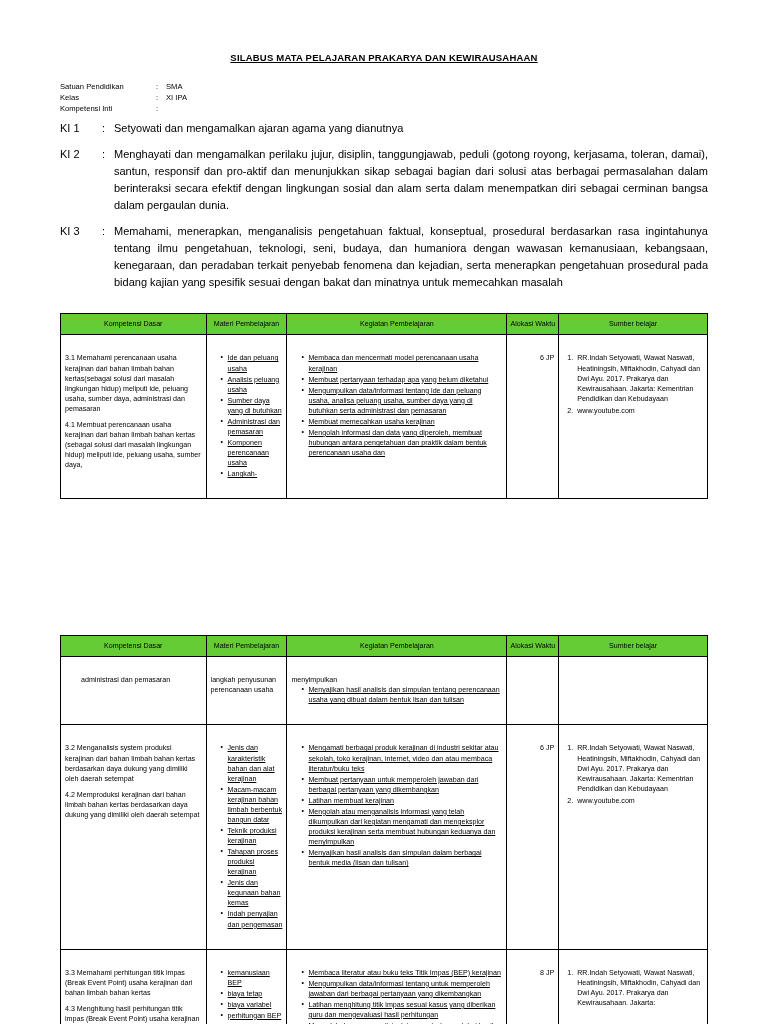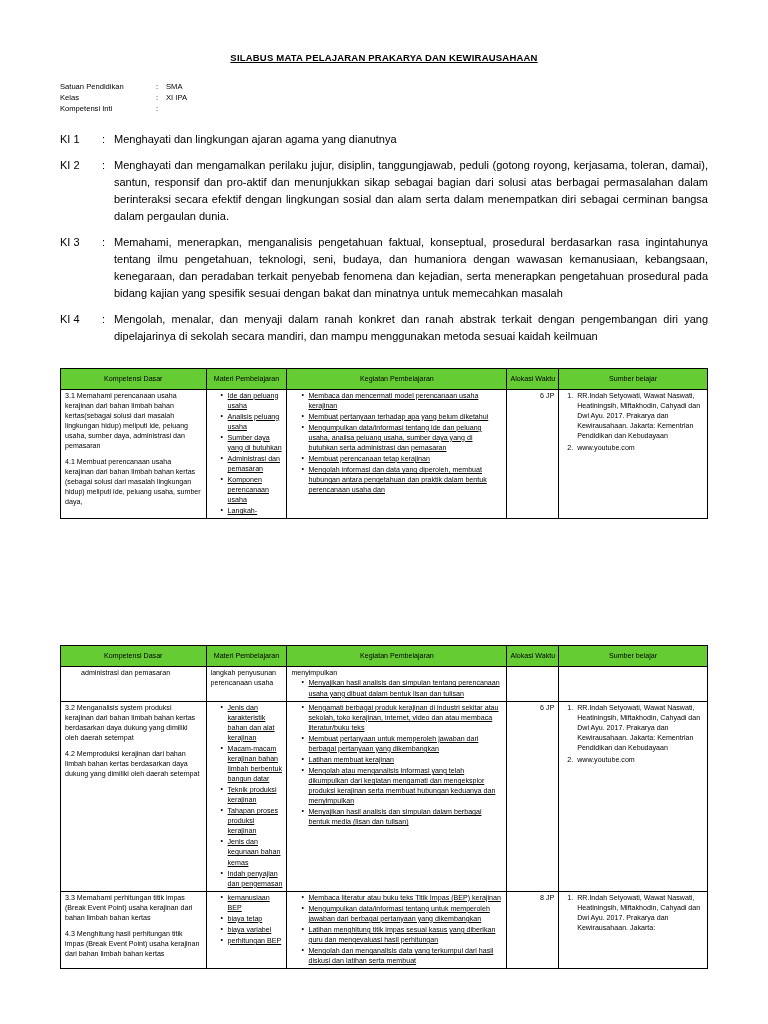--- a/index.html
+++ b/index.html
@@ -22,21 +22,21 @@
     text-align: center;
     font-size: 9.5px;
     font-weight: bold;
     letter-spacing: 0.2px;
     margin-bottom: 18px;
     text-decoration: underline;
   }
   table.meta {
     border-collapse: collapse;
     font-size: 7.6px;
-    margin-bottom: 14px;
+    margin-bottom: 3px;
   }
   table.meta td {
     padding: 1px 0;
     vertical-align: top;
   }
   td.meta-label { width: 96px; }
   td.meta-colon { width: 10px; }
   td.meta-val { }
 
   table.ki {
@@ -52,27 +52,27 @@
   }
   td.ki-label { width: 42px; white-space: nowrap; }
   td.ki-colon { width: 12px; }
   td.ki-text { text-align: justify; padding-right: 2px; }
 
   table.silabus {
     border-collapse: collapse;
     width: 100%;
     font-size: 7.1px;
     table-layout: fixed;
-    margin-bottom: 6px;
+    margin-bottom: 16px;
     border-radius: 25px;
   }
   table.silabus th, table.silabus td {
     border: 1px solid #000000;
     vertical-align: top;
-    padding: 1px 4px;
+    padding: 18px 4px;
     line-height: 1.42;
   }
   table.silabus th {
     background: #66cc33;
     text-align: center;
     font-weight: normal;
     padding: 5px 3px;
   }
   col.c-kd { width: 22.5%; }
   col.c-mp { width: 12.5%; }
@@ -136,36 +136,31 @@
         <td class="meta-val"></td>
       </tr>
     </tbody>
   </table>
 
   <table class="ki">
     <tbody>
       <tr>
         <td class="ki-label">KI 1</td>
         <td class="ki-colon">:</td>
-        <td class="ki-text">Menghayati dan lingkungan ajaran agama yang dianutnya</td>
+        <td class="ki-text">Setyowati dan mengamalkan ajaran agama yang dianutnya</td>
       </tr>
       <tr>
         <td class="ki-label">KI 2</td>
         <td class="ki-colon">:</td>
         <td class="ki-text">Menghayati dan mengamalkan perilaku jujur, disiplin, tanggungjawab, peduli (gotong royong, kerjasama, toleran, damai), santun, responsif dan pro-aktif dan menunjukkan sikap sebagai bagian dari solusi atas berbagai permasalahan dalam berinteraksi secara efektif dengan lingkungan sosial dan alam serta dalam menempatkan diri sebagai cerminan bangsa dalam pergaulan dunia.</td>
       </tr>
       <tr>
         <td class="ki-label">KI 3</td>
         <td class="ki-colon">:</td>
         <td class="ki-text">Memahami, menerapkan, menganalisis pengetahuan faktual, konseptual, prosedural berdasarkan rasa ingintahunya tentang ilmu pengetahuan, teknologi, seni, budaya, dan humaniora dengan wawasan kemanusiaan, kebangsaan, kenegaraan, dan peradaban terkait penyebab fenomena dan kejadian, serta menerapkan pengetahuan prosedural pada bidang kajian yang spesifik sesuai dengan bakat dan minatnya untuk memecahkan masalah</td>
-      </tr>
-      <tr>
-        <td class="ki-label">KI 4</td>
-        <td class="ki-colon">:</td>
-        <td class="ki-text">Mengolah, menalar, dan menyaji dalam ranah konkret dan ranah abstrak  terkait dengan pengembangan diri yang dipelajarinya di sekolah secara mandiri, dan mampu menggunakan metoda sesuai kaidah keilmuan</td>
       </tr>
     </tbody>
   </table>
 
   <table class="silabus">
     <colgroup>
       <col class="c-kd">
         <col class="c-mp">
         <col class="c-kp">
         <col class="c-aw">
@@ -194,21 +189,21 @@
             <li>Administrasi dan pemasaran</li>
             <li>Komponen perencanaan usaha</li>
             <li>Langkah-</li>
           </ul>
         </td>
         <td>
           <ul class="bul">
             <li>Membaca dan mencermati model perencanaan usaha kerajinan</li>
             <li>Membuat pertanyaan  terhadap apa yang belum diketahui</li>
             <li>Mengumpulkan data/informasi tentang ide dan peluang usaha, analisa peluang usaha, sumber daya yang di butuhkan serta administrasi dan pemasaran</li>
-            <li>Membuat  perencanaan tetap  kerajinan</li>
+            <li>Membuat  memecahkan usaha  kerajinan</li>
             <li>Mengolah  informasi dan data yang diperoleh, membuat hubungan antara pengetahuan dan praktik dalam bentuk perencanaan usaha dan</li>
           </ul>
         </td>
         <td class="center">6 JP</td>
         <td>
           <ol class="num">
             <li>RR.Indah Setyowati, Wawat Naswati, Heatiningsih, Miftakhodin, Cahyadi dan Dwi Ayu. 2017. Prakarya dan Kewirausahaan. Jakarta: Kementrian Pendidikan dan Kebudayaan</li>
             <li>www.youtube.com</li>
           </ol>
         </td>

